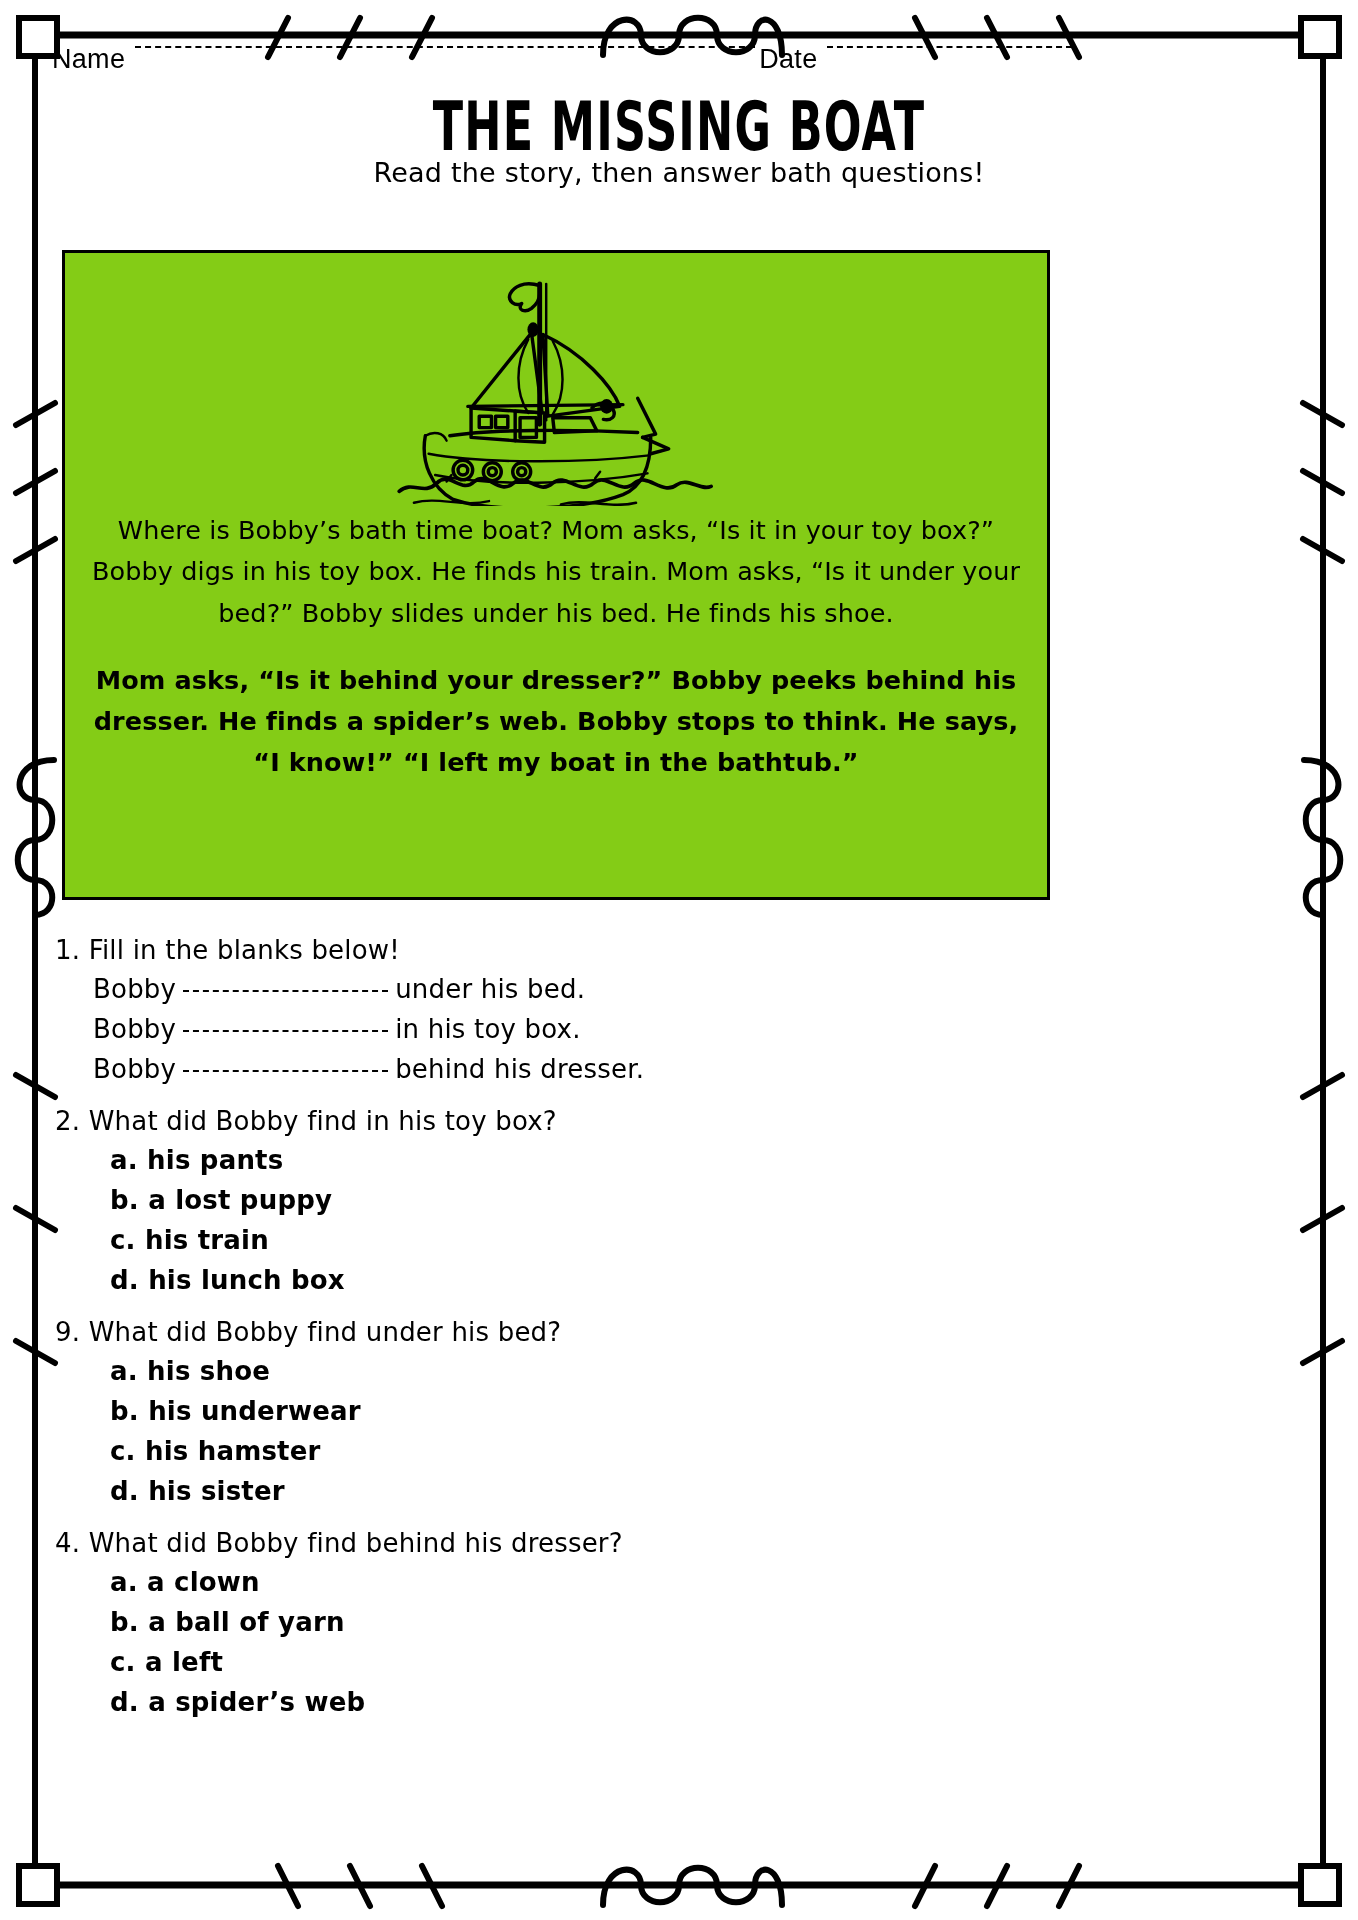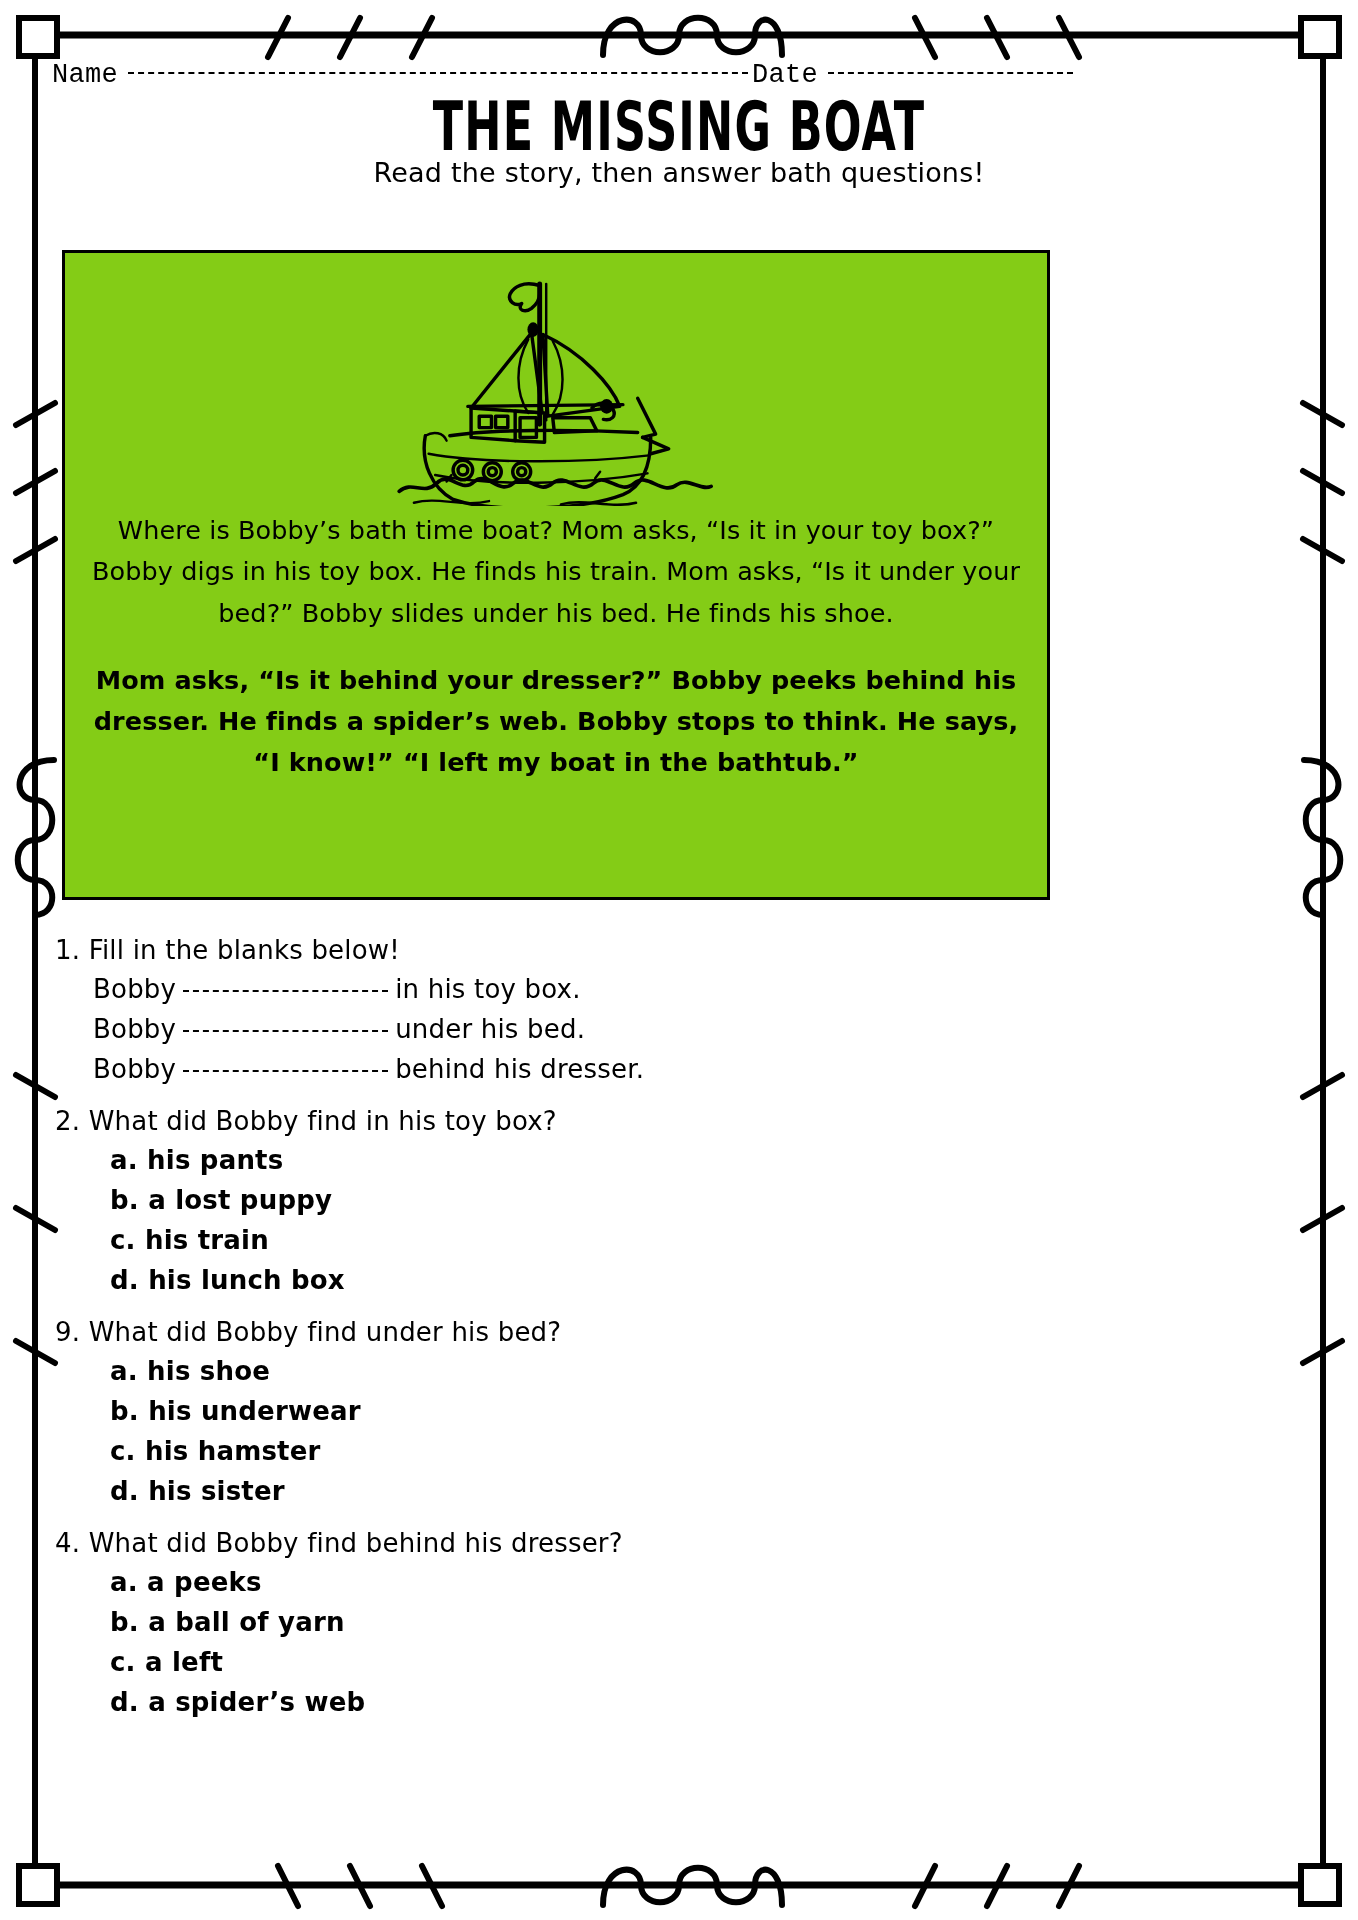--- a/index.html
+++ b/index.html
@@ -15,25 +15,25 @@
     overflow: hidden;
   }
 
   
   .page-frame { position: absolute; inset: 0; pointer-events: none; }
   .frame-svg { position: absolute; top: 0; left: 0; }
 
   
   .namedate-row {
     position: absolute;
-    top: 56px; left: 52px; right: 48px;
+    top: 46px; left: 52px; right: 48px;
     height: 40px;
     display: flex;
-    align-items: center;
-    font-family: Liberation Mono, monospace;
+    align-items: flex-start;
+    font-family: Liberation Sans, sans-serif;
     font-size: 26px;
     letter-spacing: .3px;
   }
   .nd-label { font-size: 27px; line-height: 1; padding-bottom: 2px; white-space: nowrap; }
   .nd-rule {
     border-bottom: 2px dashed #000;
     height: 1px;
     margin: 0 4px 6px 10px;
   }
   .nd-rule.name-rule { flex: 1 1 auto; max-width: 620px; }
@@ -273,25 +273,25 @@
     <p>Mom asks, “Is it behind your dresser?” Bobby peeks behind his dresser. He finds a spider’s web. Bobby stops to think. He says, “I know!” “I left my boat in the bathtub.”</p>
   </div>
 </div>
 
 <div class="questions">
 
   <div class="q-item">
     <span class="q-prompt">1. Fill in the blanks below!</span>
 
     <span class="blank-line">
+      <span>Bobby</span><span class="blank-rule"></span><span>under his bed.</span>
+    </span>
+
+    <span class="blank-line">
       <span>Bobby</span><span class="blank-rule"></span><span>in his toy box.</span>
-    </span>
-
-    <span class="blank-line">
-      <span>Bobby</span><span class="blank-rule"></span><span>under his bed.</span>
     </span>
 
     <span class="blank-line">
       <span>Bobby</span><span class="blank-rule"></span><span>behind his dresser.</span>
     </span>
   </div>
 
   <div class="q-item">
     <span class="q-prompt">2. What did Bobby find in his toy box?</span>
     <span class="opt">a. his pants</span>
@@ -303,19 +303,19 @@
   <div class="q-item">
     <span class="q-prompt">9. What did Bobby find under his bed?</span>
     <span class="opt">a. his shoe</span>
     <span class="opt">b. his underwear</span>
     <span class="opt">c. his hamster</span>
     <span class="opt">d. his sister</span>
   </div>
 
   <div class="q-item">
     <span class="q-prompt">4. What did Bobby find behind his dresser?</span>
-    <span class="opt">a. a peeks</span>
+    <span class="opt">a. a clown</span>
     <span class="opt">b. a ball of yarn</span>
     <span class="opt">c. a left</span>
     <span class="opt">d. a spider’s web</span>
   </div>
 
 </div>
 
 </body></html>

